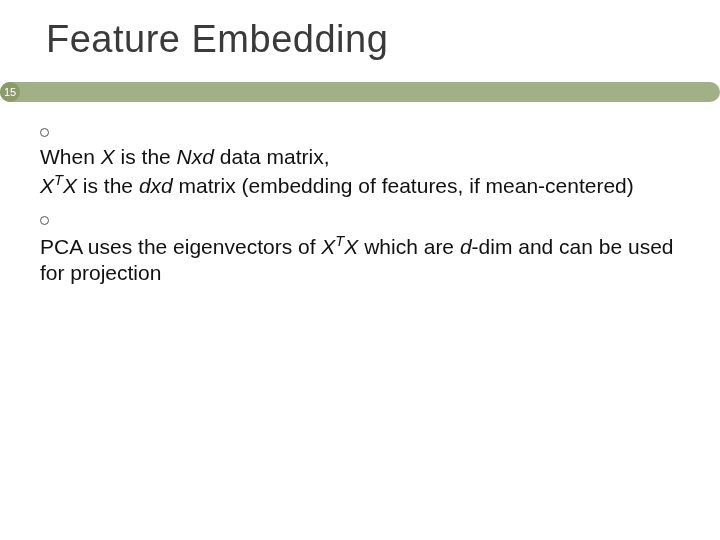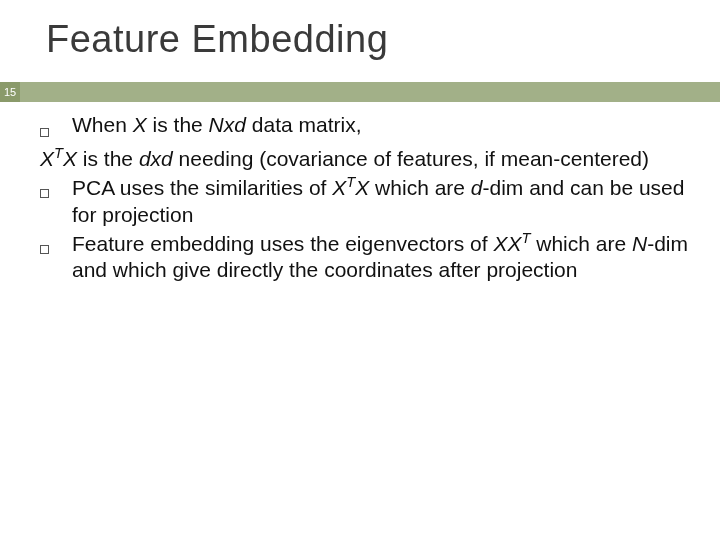--- a/index.html
+++ b/index.html
@@ -1,15 +1,15 @@
 <!DOCTYPE html>
 <html><head>
 <meta charset="utf-8">
 <style>
-  * { margin: 0; padding: 0; box-sizing: border-box; }
+  * { margin: 0; padding: 0; box-sizing: border-box; border-radius: 20px; }
   body {
     width: 720px;
     height: 540px;
     font-family: Arial, Helvetica, sans-serif;
     background: #fff;
     overflow: hidden;
   }
   .slide {
     width: 100%;
     height: 100%;
@@ -50,20 +50,21 @@
     top: 112px;
     left: 40px;
     right: 30px;
     font-size: 21px;
     line-height: 1.28;
     color: #111;
   }
   .row {
     display: flex;
     margin: 0;
+    flex-direction: column;
   }
   .bullet-col {
     width: 32px;
     flex-shrink: 0;
     padding-top: 5px;
   }
   .bullet {
     width: 9px;
     height: 9px;
     border: 1.5px solid #555;
@@ -86,34 +87,28 @@
 
     <div class="row">
       <span class="bullet-col"><span class="bullet"></span></span>
       <span class="txt">
         <span>When </span><span class="it">X</span><span> is the </span><span class="it">Nxd</span><span> data matrix,</span>
       </span>
     </div>
 
     <div class="row nobullet">
       <span class="txt">
-        <span class="it">X</span><span class="sup">T</span><span class="it">X</span><span> is the </span><span class="it">dxd</span><span> needing (covariance of features, if mean-centered)</span>
+        <span class="it">X</span><span class="sup">T</span><span class="it">X</span><span> is the </span><span class="it">dxd</span><span> matrix (embedding of features, if mean-centered)</span>
       </span>
     </div>
 
 
     <div class="row">
       <span class="bullet-col"><span class="bullet"></span></span>
       <span class="txt">
-        <span>PCA uses the similarities of </span><span class="it">X</span><span class="sup">T</span><span class="it">X</span><span> which are </span><span class="it">d</span><span>-dim and can be used for projection</span>
+        <span>PCA uses the eigenvectors of </span><span class="it">X</span><span class="sup">T</span><span class="it">X</span><span> which are </span><span class="it">d</span><span>-dim and can be used for projection</span>
       </span>
     </div>
 
-    <div class="row">
-      <span class="bullet-col"><span class="bullet"></span></span>
-      <span class="txt">
-        <span>Feature embedding uses the eigenvectors of </span><span class="it">XX</span><span class="sup">T</span><span> which are </span><span class="it">N</span><span>-dim and which give directly the coordinates after projection</span>
-      </span>
-    </div>
 
 
   </div>
 </div>
 
 </body></html>

